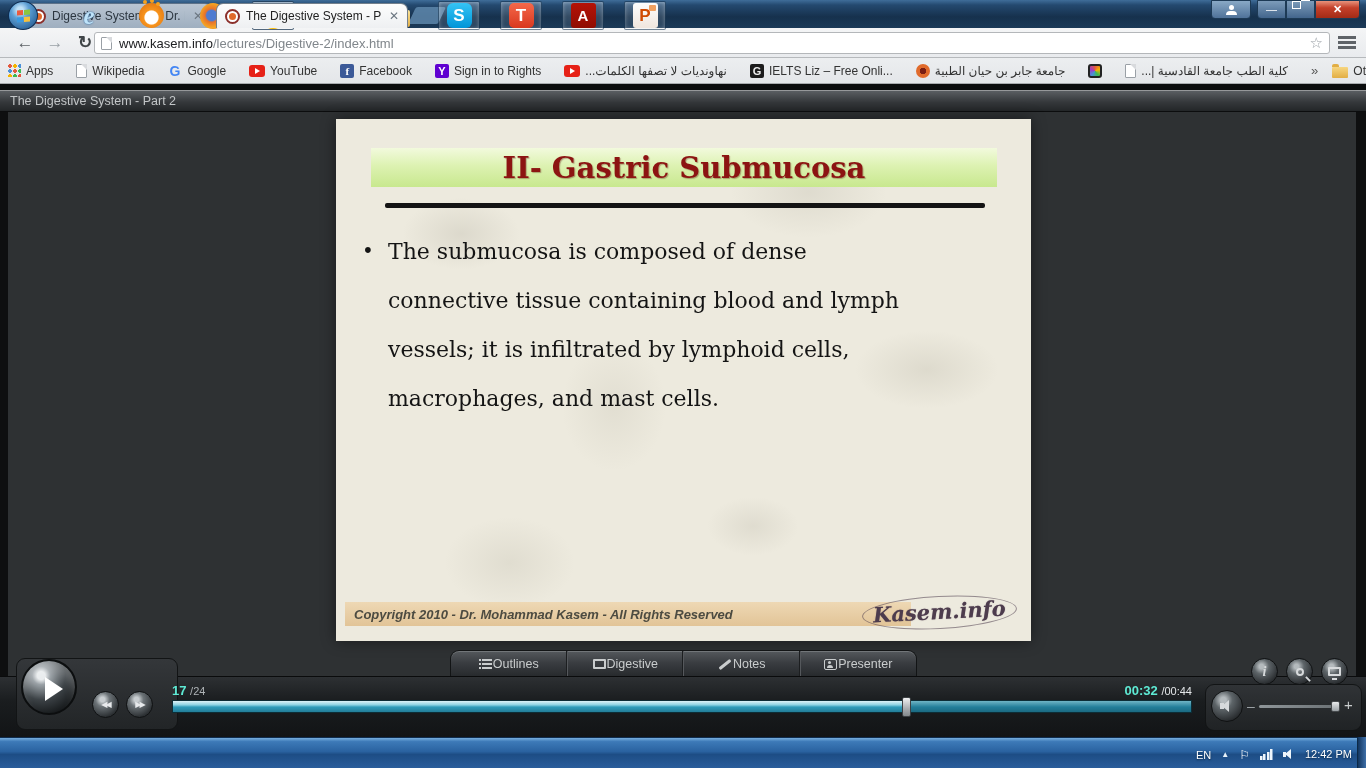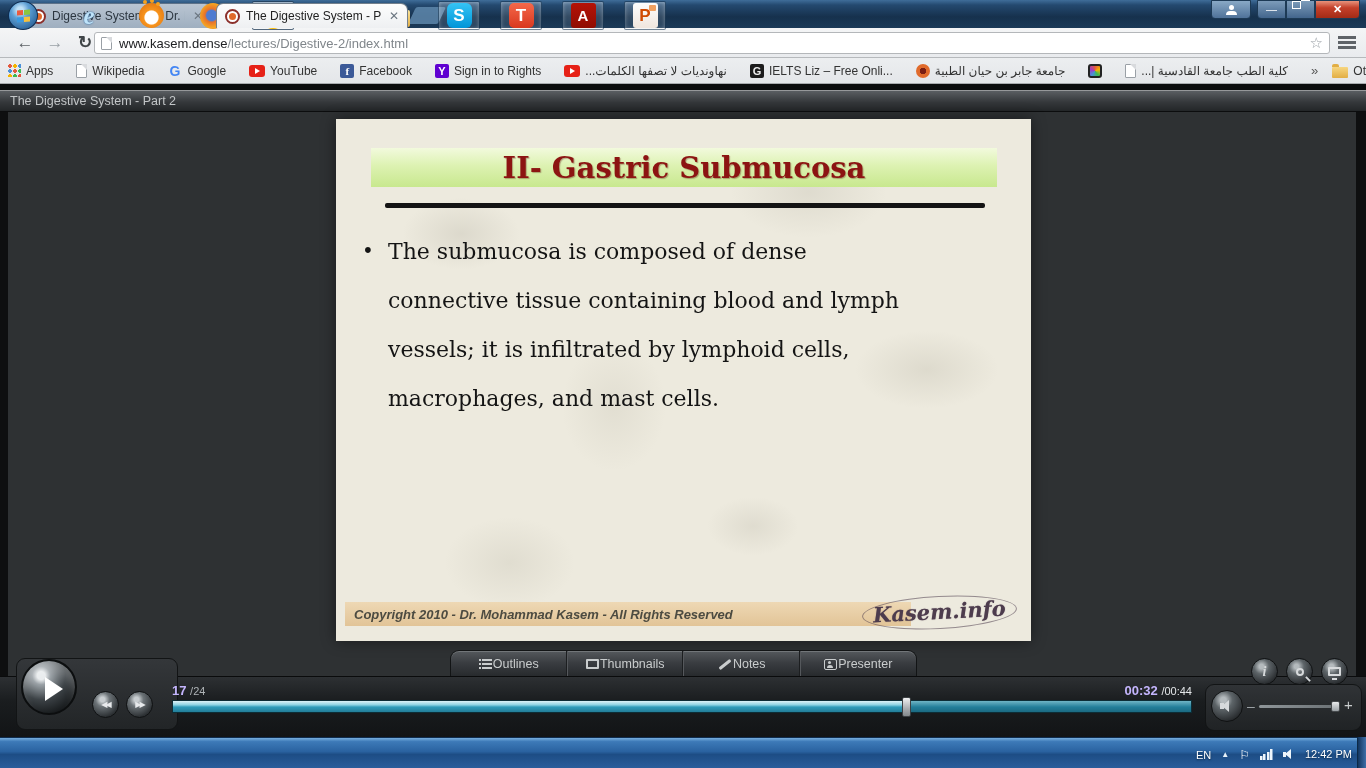--- a/index.html
+++ b/index.html
@@ -114,21 +114,21 @@
   .control-bar { position:absolute; left:0; top:676px; width:1366px; height:61px;
     background:linear-gradient(#2d3033,#1a1d1f 40%,#121416); border-top:1px solid #0a0b0c; }
   .play-panel { position:absolute; left:16px; top:658px; width:162px; height:72px; background:linear-gradient(#34373a,#222527); border-radius:9px; border:1px solid #121415; }
   .play-btn { position:absolute; left:21px; top:659px; width:56px; height:56px; border-radius:50%;
     background:radial-gradient(circle at 35% 28%,#e9ecee 0 8%,#9aa1a6 18%,#3c4246 48%,#15181a 80%); border:2px solid #0c0e0f; box-shadow:inset 0 10px 10px rgba(255,255,255,.25); }
   .play-tri { position:absolute; left:22px; top:16px; border-left:18px solid #fff; border-top:12px solid transparent; border-bottom:12px solid transparent; }
   .seek-btn { position:absolute; top:691px; width:27px; height:27px; border-radius:50%;
     background:radial-gradient(circle at 38% 30%,#c8cdd0 0 10%,#6d7478 30%,#2b2f32 75%); border:1px solid #101213; color:#e8eaec; font-size:8px; letter-spacing:-2px; text-align:center; line-height:26px; }
   .rew { left:92px; } .fwd { left:126px; }
   .slide-count { position:absolute; left:172px; top:683px; font-size:13px; }
-  .cyan { color:#c4b5fd; font-weight:bold; }
+  .cyan { color:#5eead4; font-weight:bold; }
   .dim { color:#aeb3b6; font-size:11px; font-weight:normal; }
   .progress { position:absolute; left:172px; top:700px; width:1020px; height:13px; background:linear-gradient(#6fb5c6,#237e99 55%,#1b6a82); border:1px solid #0d2d36; }
   .progress-fill { position:absolute; left:0; top:0; height:100%; background:linear-gradient(#ddf2f7 0%,#8ed4e4 35%,#2f9cba 55%,#237e99 100%); }
   .progress-handle { position:absolute; top:-4px; width:9px; height:20px; border-radius:2px; background:linear-gradient(#f0f1f2,#a8acaf 60%,#84898c); border:1px solid #3c4043; }
   .time-label { position:absolute; left:1052px; top:683px; width:140px; text-align:right; font-size:13px; }
   .round-btn { position:absolute; top:658px; width:27px; height:27px; border-radius:50%;
     background:radial-gradient(circle at 38% 30%,#b4babd 0 10%,#5e6569 32%,#26292c 78%); border:1px solid #101213; display:flex; align-items:center; justify-content:center; color:#d7dadc; }
   .info-i { font-family:"Liberation Serif",serif; font-style:italic; font-weight:bold; font-size:14px; }
   .mag { width:8px; height:8px; border:2px solid #d7dadc; border-radius:50%; position:relative; }
   .mag::after { content:""; position:absolute; left:7px; top:8px; width:6px; height:2px; background:#d7dadc; transform:rotate(45deg); }
@@ -222,21 +222,21 @@
       </div>
     </div>
   </div>
 
   <div class="toolbar">
     <div class="navbtn" style="left:12px;"><span>←</span></div>
     <div class="navbtn" style="left:42px; color:#9aa0a6;"><span>→</span></div>
     <div class="navbtn" style="left:72px; font-weight:bold; color:#404548;"><span>↻</span></div>
     <div class="omnibox">
       <span class="page-ic"></span>
-      <span class="url"><span>www.kasem.dense</span><span class="path">/lectures/Digestive-2/index.html</span></span>
+      <span class="url"><span>www.kasem.info</span><span class="path">/lectures/Digestive-2/index.html</span></span>
       <span class="star">☆</span>
     </div>
     <div class="menu-ic"></div>
   </div>
 
   <div class="bookmarks">
     <span class="bm">
         <span class="apps-grid"></span>
         <span>Apps</span>
       </span>
@@ -311,21 +311,21 @@
     <span class="kasem-logo">Kasem.info</span>
   </div>
 
   <div class="player-tabs">
     <div class="ptab">
         <span class="pt-lines"></span>
         <span>Outlines</span>
       </div>
     <div class="ptab">
         <span class="pt-thumb"></span>
-        <span>Thumbnails</span>
+        <span>Digestive</span>
       </div>
     <div class="ptab">
         <span class="pt-pencil"></span>
         <span>Notes</span>
       </div>
     <div class="ptab">
         <span class="pt-person"></span>
         <span>Presenter</span>
       </div>
   </div>

